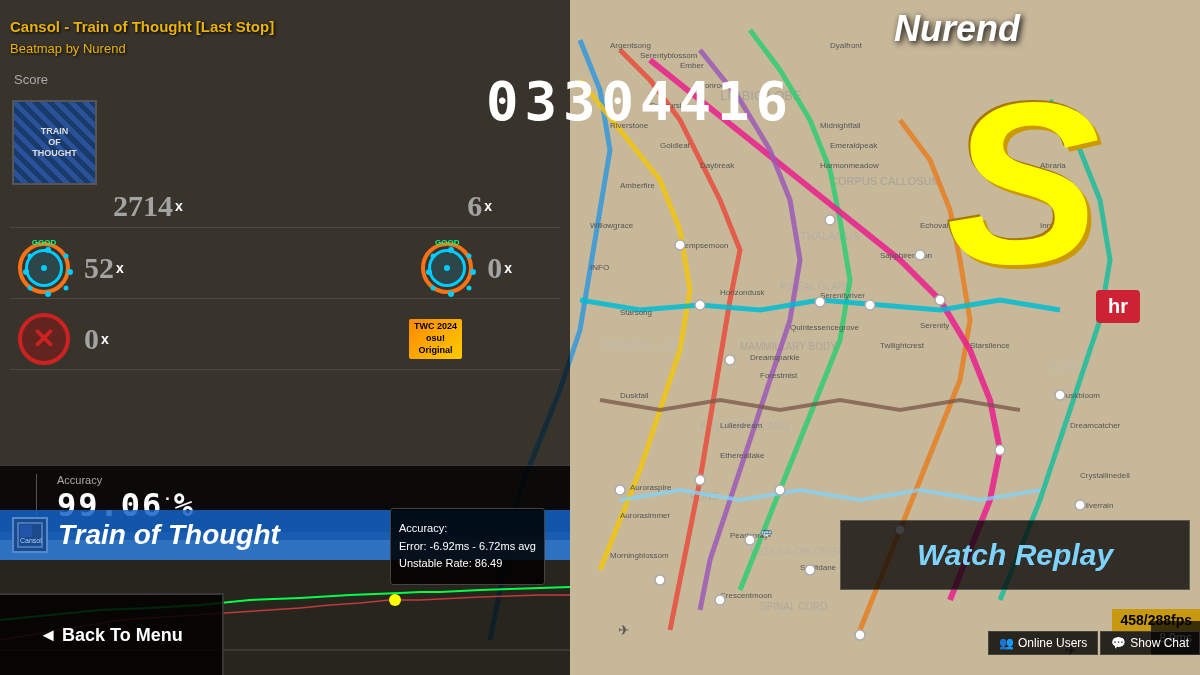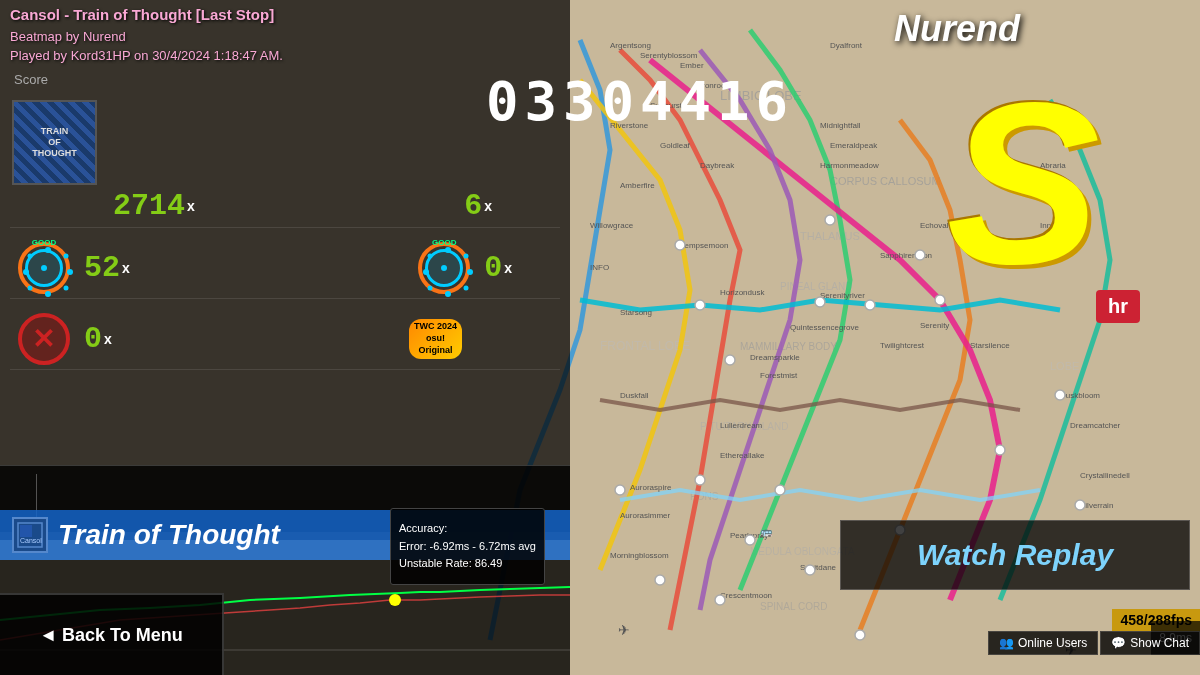--- a/index.html
+++ b/index.html
@@ -38,22 +38,22 @@
       background: rgba(0,0,0,0.72);
       z-index: 10;
     }
 
     
     #header-info {
       position: absolute;
       top: 0;
       left: 0;
       z-index: 20;
-      padding: 4px 10px;
-      color: #f9a8d4;
+      padding: 16px 10px;
+      color: #eab308;
       font-size: 13px;
       line-height: 1.5;
       text-shadow: 1px 1px 3px #000;
     }
     #header-title {
       font-size: 15px;
       font-weight: bold;
     }
 
     
@@ -141,24 +141,24 @@
 
     .stat-row {
       display: flex;
       align-items: center;
       margin-bottom: 10px;
       padding: 4px 8px;
       border-bottom: 1px solid rgba(255,255,255,0.1);
     }
 
     .stat-count {
-      color: #84cc16;
+      color: #a3a3a3;
       font-size: 30px;
       font-weight: bold;
-      font-family: Liberation Mono, monospace;
+      font-family: Liberation Serif, serif;
     }
 
     .stat-sup {
       color: white;
       font-size: 14px;
       vertical-align: super;
       font-weight: bold;
       margin-left: 2px;
     }
 
@@ -233,21 +233,21 @@
       line-height: 1;
     }
 
     
     .twc-badge {
       background: linear-gradient(135deg, #ff8800, #ffcc00);
       color: #000;
       font-size: 9px;
       font-weight: bold;
       padding: 2px 5px;
-      border-radius: 12px;
+      border-radius: 2px;
       margin-right: 10px;
       text-align: center;
       line-height: 1.3;
     }
 
     
     #bottom-stats {
       position: absolute;
       top: 465px;
       left: 0;
@@ -590,21 +590,20 @@
     <text x="1065" y="655" font-size="14" fill="#555">✈</text>
     <text x="760" y="535" font-size="10" fill="#555">🚌</text>
   </svg>
 </div>
 
 <div id="score-panel"></div>
 
 <div id="header-info">
   <div id="header-title">Cansol - Train of Thought [Last Stop]</div>
   <div>Beatmap by Nurend</div>
-  <div>Played by Kord31HP on 30/4/2024 1:18:47 AM.</div>
 </div>
 
 <div id="ranking-label">Nurend</div>
 
 <div id="album-art">
   <div class="album-inner">
     <div class="album-text">
       <div>TRAIN</div>
       <div>OF</div>
       <div>THOUGHT</div>
@@ -685,20 +684,26 @@
       <div>TWC 2024</div>
       <div>osu!</div>
       <div>Original</div>
     </div>
     <div style="width:80px;"></div>
   </div>
 </div>
 
 <div id="bottom-stats">
   <div class="divider-v"></div>
+  <div class="bottom-stat">
+    <div class="bottom-stat-label">Accuracy</div>
+    <div class="bottom-stat-value">
+      <span>99.06</span><span style="font-size:14px;vertical-align:super">·</span><span>%</span>
+    </div>
+  </div>
 </div>
 
 <div id="song-bar">
   <div class="song-icon">
     <svg width="28" height="28" viewBox="0 0 28 28">
       <rect x="2" y="2" width="24" height="24" fill="#1a4a8a" stroke="#5588cc" stroke-width="1.5"></rect>
       <rect x="4" y="4" width="12" height="12" fill="#2255aa"></rect>
       <text x="4" y="22" font-size="7" fill="#aaccff" font-family="Arial">Cansol -</text>
     </svg>
   </div>

